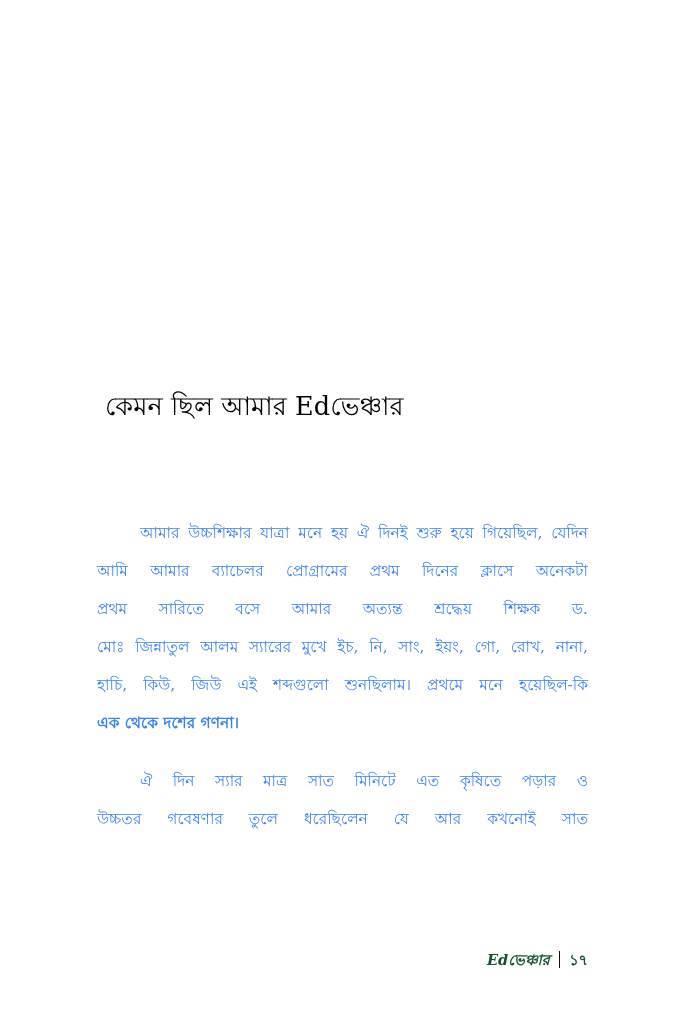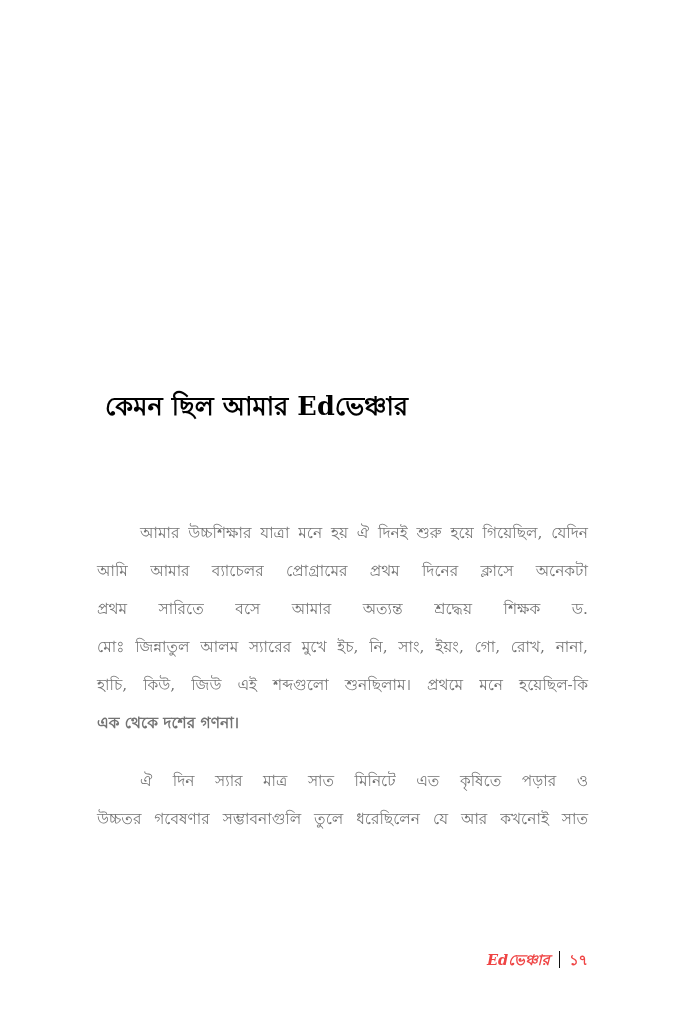--- a/index.html
+++ b/index.html
@@ -25,21 +25,21 @@
   
   .top-space {
     height: 388px;
   }
 
   
   .chapter-heading {
     margin: 0;
     padding: 0 0 0 105px;
     font-family: "DejaVu Serif", "Liberation Serif", serif;
-    font-weight: 700;
+    font-weight: 400;
     font-size: 25.5px;
     line-height: 1.45;
     letter-spacing: 0.1px;
     color: #000000;
     white-space: nowrap;
   }
 
   
   .body-block {
     margin: 0;
@@ -52,21 +52,21 @@
 
   .para {
     margin: 0 0 20px 0;
     padding: 0;
     font-family: "DejaVu Serif", "Liberation Serif", serif;
     font-size: 15.4px;
     line-height: 38px;
     text-align: justify;
     text-justify: inter-word;
     text-indent: 43px;
-    color: #737373;
+    color: #3b82f6;
     hyphens: none;
   }
   .para:last-child {
     margin-bottom: 0;
   }
 
   
   .para.manual {
     text-align: left;
     text-indent: 0;
@@ -92,21 +92,21 @@
     left: 97px;
     top: 948px;
     width: 491px;
     display: flex;
     justify-content: flex-end;
     align-items: baseline;
     gap: 9px;
     font-family: "DejaVu Serif", "Liberation Serif", serif;
     font-size: 14.5px;
     font-weight: 700;
-    color: #ef4444;
+    color: #14532d;
   }
   .footer .brand {
     font-style: italic;
   }
   .footer .rule {
     display: inline-block;
     width: 1.4px;
     height: 17px;
     background: #111111;
     position: relative;
@@ -200,21 +200,20 @@
           <span>সাত</span>
           <span>মিনিটে</span>
           <span>এত</span>
           <span>কৃষিতে</span>
           <span>পড়ার</span>
           <span>ও</span>
         </div>
       <div class="ln">
           <span>উচ্চতর</span>
           <span>গবেষণার</span>
-          <span>সম্ভাবনাগুলি</span>
           <span>তুলে</span>
           <span>ধরেছিলেন</span>
           <span>যে</span>
           <span>আর</span>
           <span>কখনোই</span>
           <span>সাত</span>
         </div>
     </div>
 
   </div>

